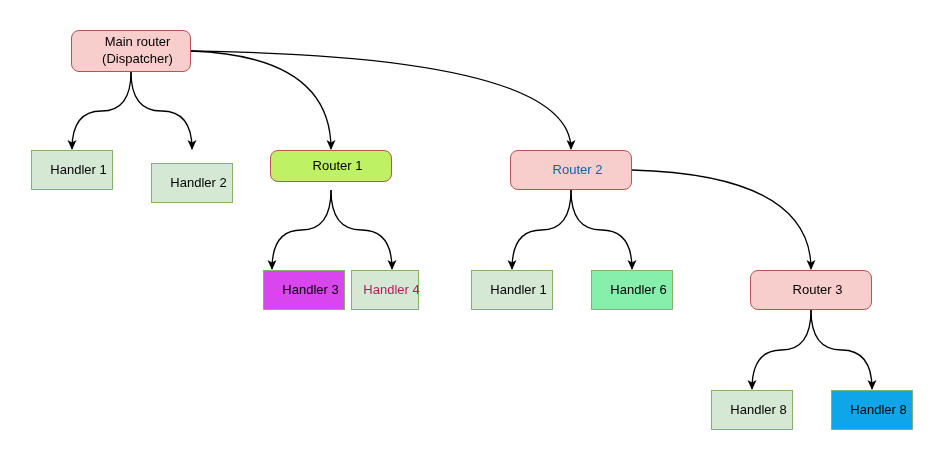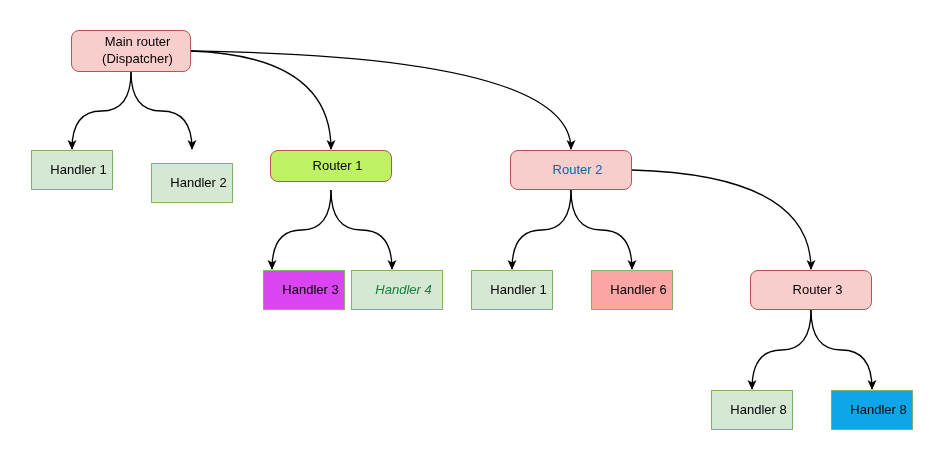--- a/index.html
+++ b/index.html
@@ -84,27 +84,27 @@
       </div>
       <div class="node router" style="left: 270px; top: 150px; width: 122px; height: 32px; background: #bef264; border-color: rgb(184, 84, 80); color: rgb(0, 0, 0);">
         <span class="label-line">Router 1</span>
       </div>
       <div class="node router" style="left: 510px; top: 150px; width: 122px; height: 40px; background: rgb(248, 206, 204); border-color: rgb(184, 84, 80); color: #0369a1;">
         <span class="label-line">Router 2</span>
       </div>
       <div class="node handler" style="left: 231px; top: 270px; width: 82px; height: 40px; background: #d946ef; border-color: rgb(130, 179, 102); color: rgb(0, 0, 0); margin-left: 32px;">
         <span class="label-line">Handler 3</span>
       </div>
-      <div class="node handler" style="left: 351px; top: 270px; width: 92px; height: 40px; background: rgb(213, 232, 212); border-color: rgb(130, 179, 102); color: #15803d; font-style: italic;">
+      <div class="node handler" style="left: 351px; top: 270px; width: 68px; height: 40px; background: rgb(213, 232, 212); border-color: rgb(130, 179, 102); color: #be185d;">
         <span class="label-line">Handler 4</span>
       </div>
       <div class="node handler" style="left: 471px; top: 270px; width: 82px; height: 40px; background: rgb(213, 232, 212); border-color: rgb(130, 179, 102); color: rgb(0, 0, 0);">
         <span class="label-line">Handler 1</span>
       </div>
-      <div class="node handler" style="left: 591px; top: 270px; width: 82px; height: 40px; background: #fca5a5; border-color: rgb(130, 179, 102); color: rgb(0, 0, 0);">
+      <div class="node handler" style="left: 591px; top: 270px; width: 82px; height: 40px; background: #86efac; border-color: rgb(130, 179, 102); color: rgb(0, 0, 0);">
         <span class="label-line">Handler 6</span>
       </div>
       <div class="node router" style="left: 750px; top: 270px; width: 122px; height: 40px; background: rgb(248, 206, 204); border-color: rgb(184, 84, 80); color: rgb(0, 0, 0);">
         <span class="label-line">Router 3</span>
       </div>
       <div class="node handler" style="left: 711px; top: 390px; width: 82px; height: 40px; background: rgb(213, 232, 212); border-color: rgb(130, 179, 102); color: rgb(0, 0, 0);">
         <span class="label-line">Handler 8</span>
       </div>
       <div class="node handler" style="left: 831px; top: 390px; width: 82px; height: 40px; background: #0ea5e9; border-color: rgb(130, 179, 102); color: rgb(0, 0, 0);">
         <span class="label-line">Handler 8</span>

